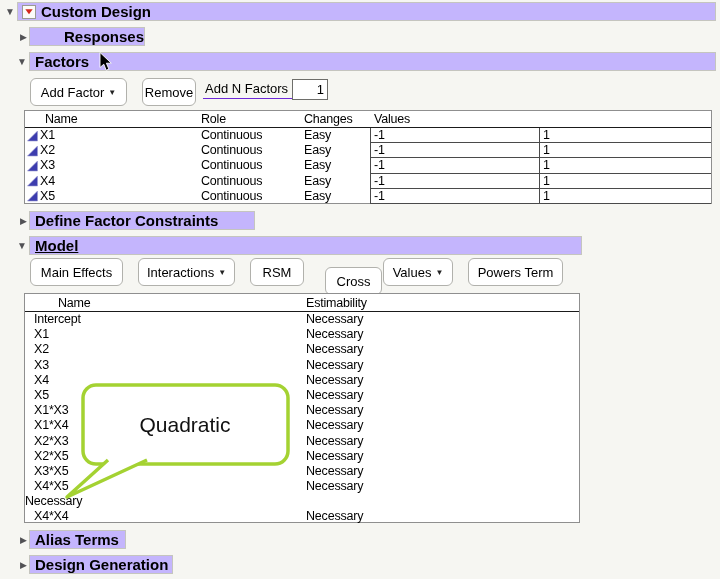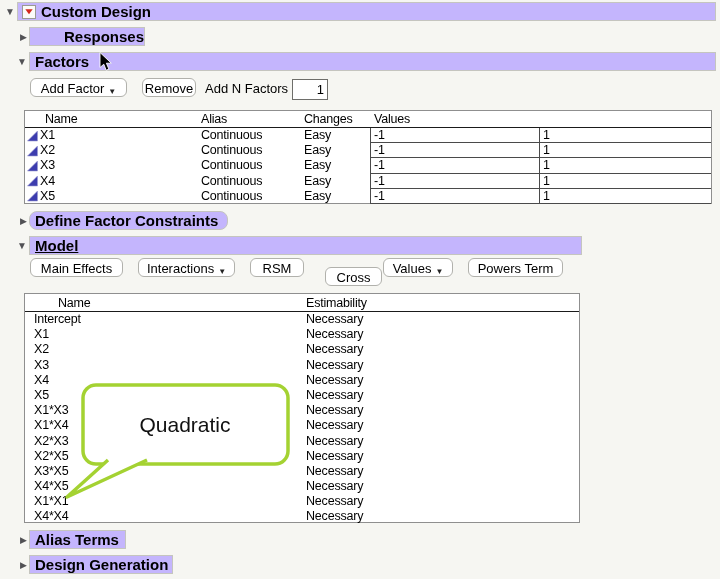--- a/index.html
+++ b/index.html
@@ -20,29 +20,29 @@
     position:absolute;font-size:10px;color:#515155;line-height:10px;
     cursor:default;user-select:none;
   }
   .rtbox{
     width:14px;height:14px;margin-left:4px;margin-right:5px;
     background:#fbfbf9;border:1px solid #9a9a94;box-sizing:border-box;
     display:flex;align-items:center;justify-content:center;
   }
   
   .btn{
-    position:absolute;height:19px;box-sizing:border-box;
+    position:absolute;height:28px;box-sizing:border-box;
     background:#ffffff;border:1px solid #b1b1ac;border-radius:6px;
-    display:flex;align-items:flex-end;justify-content:center;
+    display:flex;align-items:center;justify-content:center;
     font-size:13px;white-space:nowrap;
   }
   .btn .caret{font-size:8px;margin-left:4px;color:#222;}
   .ulab{
     position:absolute;font-size:13px;border-bottom:1px solid #6d28d9;
-    padding:1px 4px 14px 2px;white-space:nowrap;
+    padding:1px 4px 2px 2px;white-space:nowrap;
   }
   .nbox{
     position:absolute;width:31px;height:19px;box-sizing:content-box;
     border:1px solid #6e6e6a;background:#fff;font-size:13px;
     text-align:right;padding:0 3px 0 0;font-family:"Liberation Sans",sans-serif;
   }
   
   .jtable{
     position:absolute;background:#fff;border:1px solid #8f8f8f;
     box-sizing:border-box;font-size:12.5px;letter-spacing:-0.2px;
@@ -99,21 +99,21 @@
 </div>
 <div class="btn" style="left:142px;top:78px;width:54px;">
   <span>Remove</span>
 </div>
 <span class="ulab" style="left:203px;top:80px;">Add N Factors</span>
 <input class="nbox" style="left: 292px; top: 79px;" value="1">
 
 <div class="jtable" style="left:24px;top:110px;width:688px;height:94px;">
   <div class="trow f-cols thead">
     <div class="cell hName">Name</div>
-    <div class="cell">Alias</div>
+    <div class="cell">Role</div>
     <div class="cell">Changes</div>
     <div class="cell hVals">Values</div>
     <div class="cell"></div>
   </div>
   <div>
 
       <div class="trow f-cols tbodyrow">
         <div class="cell namecell">
           <svg class="factor-icon" width="11" height="12" viewBox="0 0 11 12">
             <polygon points="0.5,11 10.5,11 10.5,1" fill="#3c3cae" stroke="#9a9ad0" stroke-width="0.6"></polygon>
@@ -174,21 +174,21 @@
         </div>
         <div class="cell">Continuous</div>
         <div class="cell">Easy</div>
         <div class="cell vcell">-1</div>
         <div class="cell vcell hi">1</div>
       </div>
     </div>
 </div>
 
 <span class="disclosure" style="left:20px;top:216px;font-size:9px;">▶</span>
-<div class="obar" style="left:29px;top:211px;width:199px;border-radius:8px;">
+<div class="obar" style="left:29px;top:211px;width:226px;">
   <span class="otitle" style="margin-left:5px;">Define Factor Constraints</span>
 </div>
 
 <span class="disclosure" style="left:17px;top:241px;">▼</span>
 <div class="obar" style="left:29px;top:236px;width:553px;text-decoration:underline;">
   <span class="otitle" style="margin-left:5px;">Model</span>
 </div>
 
 <div class="btn" style="left:30px;top:258px;width:93px;">
   <span>Main Effects</span>
@@ -272,21 +272,20 @@
         <div class="cell mBodyName">X3*X5</div>
         <div class="cell">Necessary</div>
       </div>
 
       <div class="trow m-cols tbodyrow">
         <div class="cell mBodyName">X4*X5</div>
         <div class="cell">Necessary</div>
       </div>
 
       <div class="trow m-cols tbodyrow">
-        <div class="cell mBodyName">X1*X1</div>
         <div class="cell">Necessary</div>
       </div>
 
       <div class="trow m-cols tbodyrow">
         <div class="cell mBodyName">X4*X4</div>
         <div class="cell">Necessary</div>
       </div>
     </div>
 </div>
 

